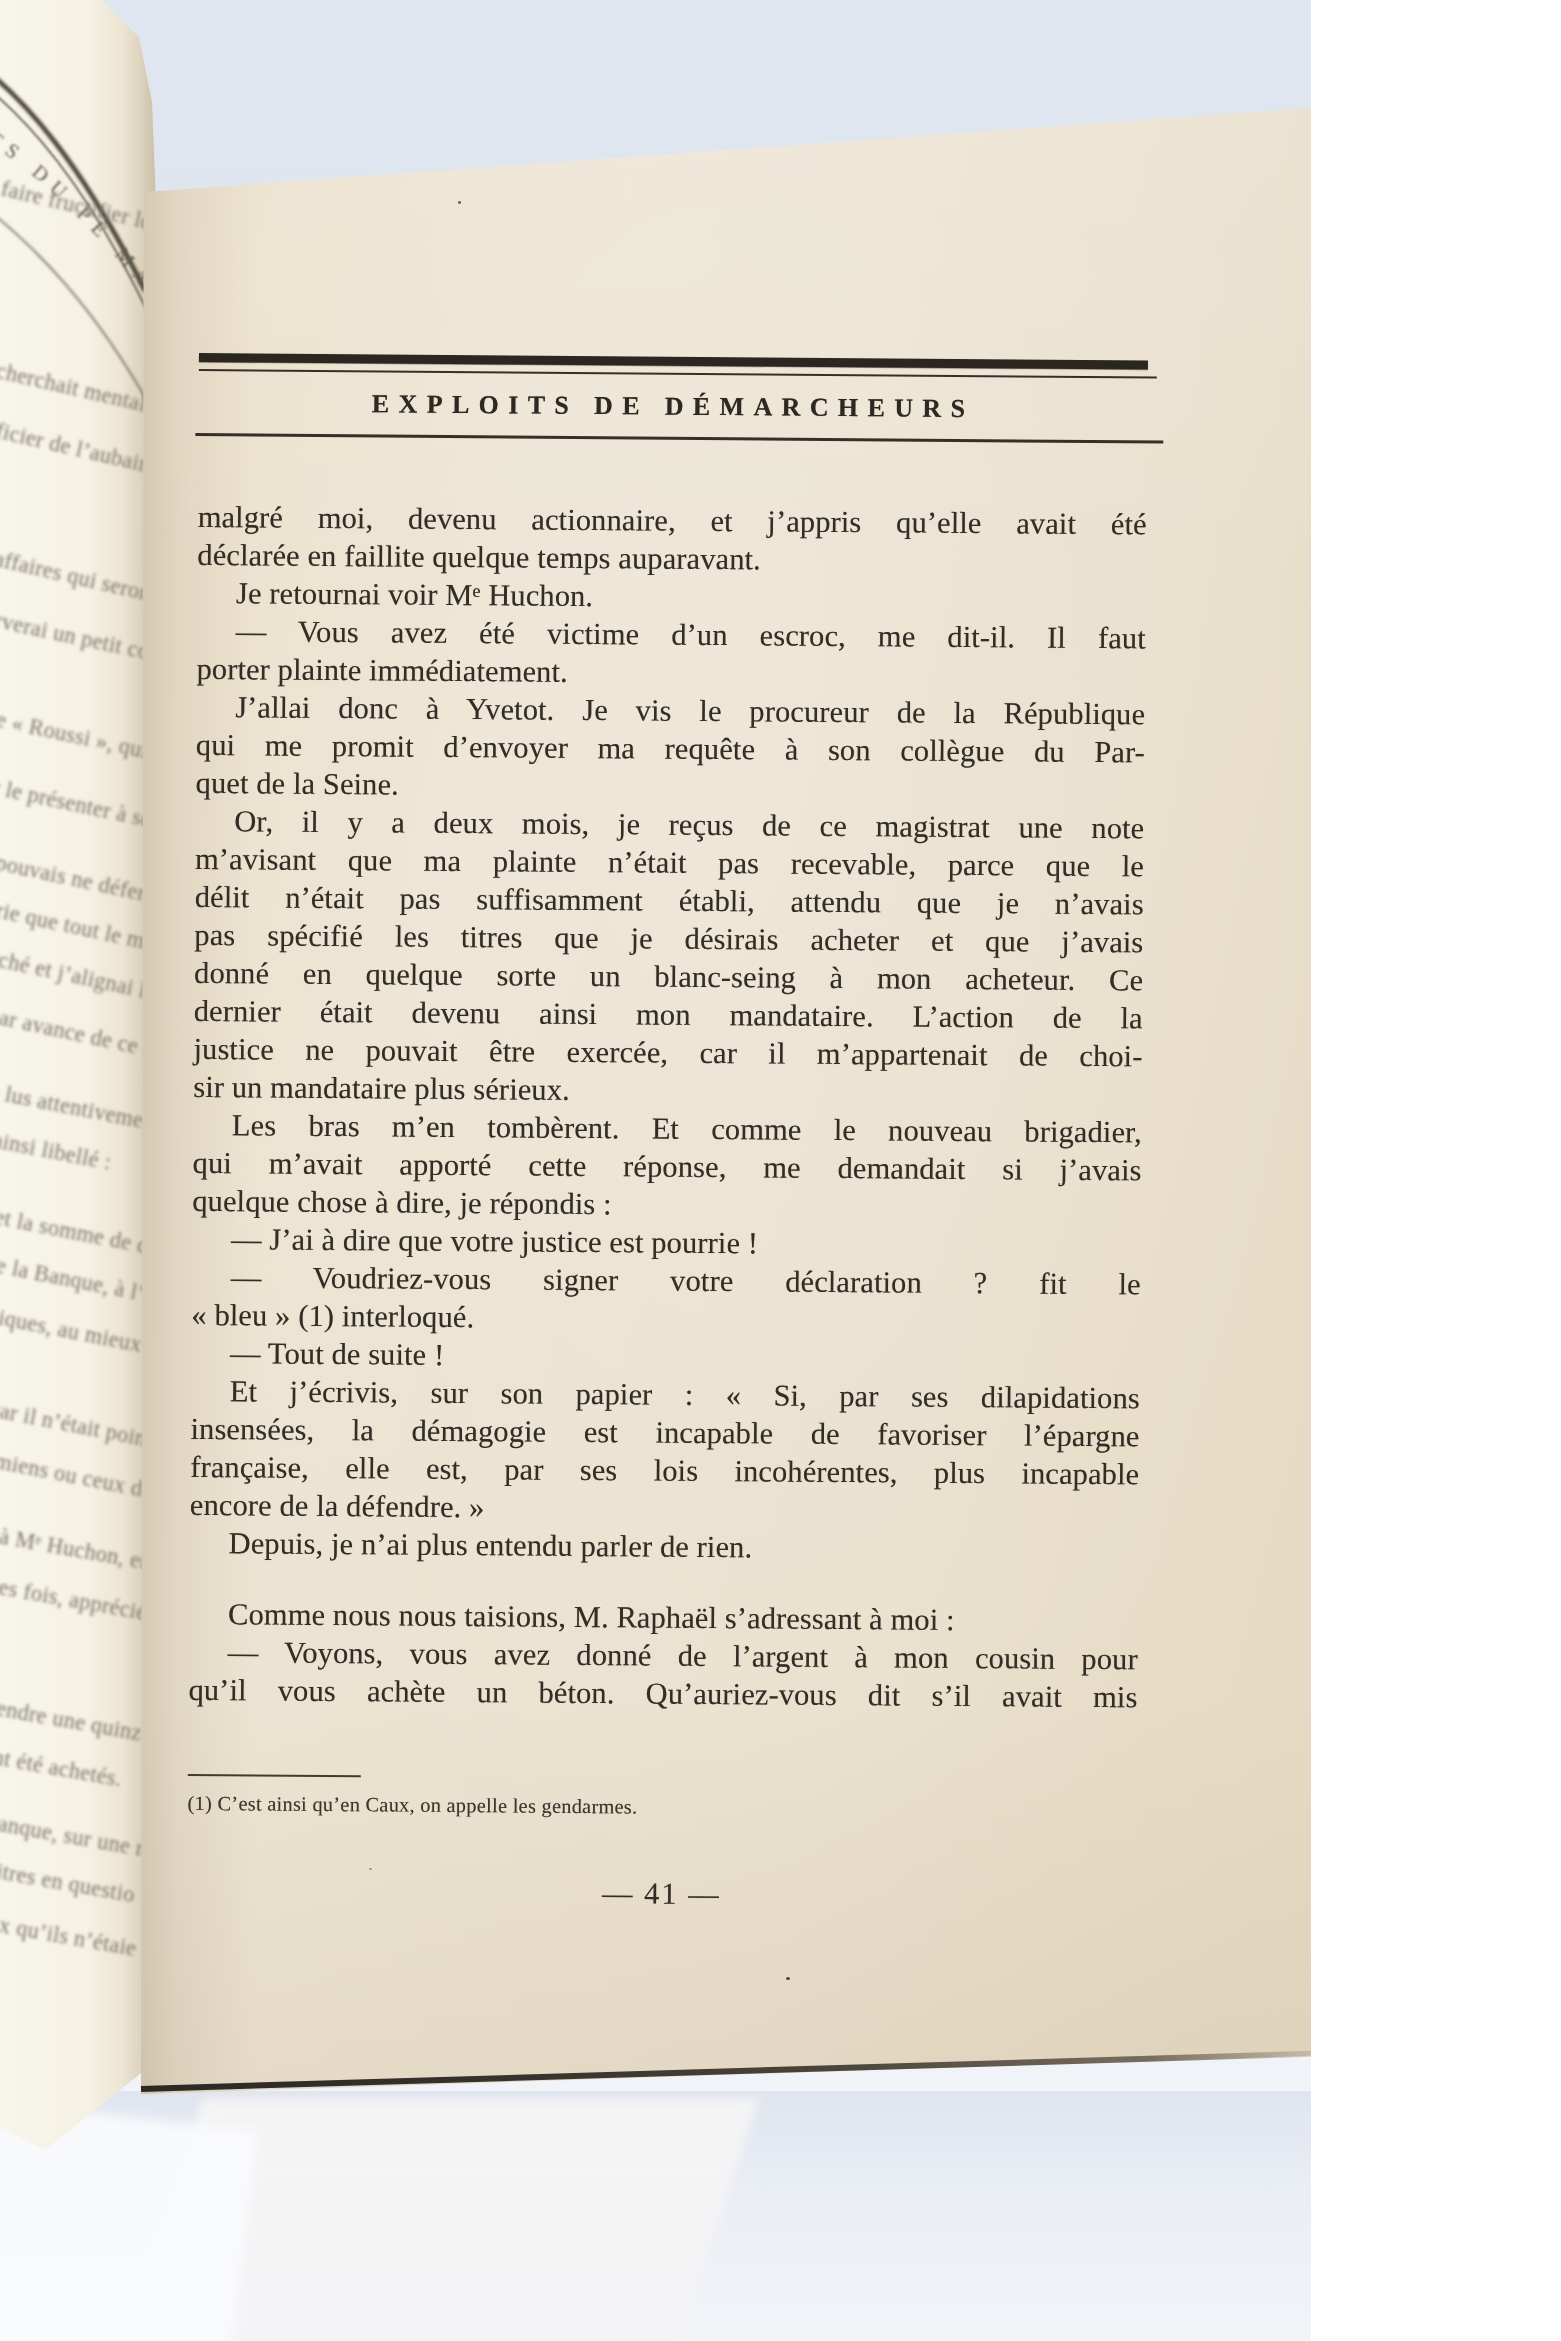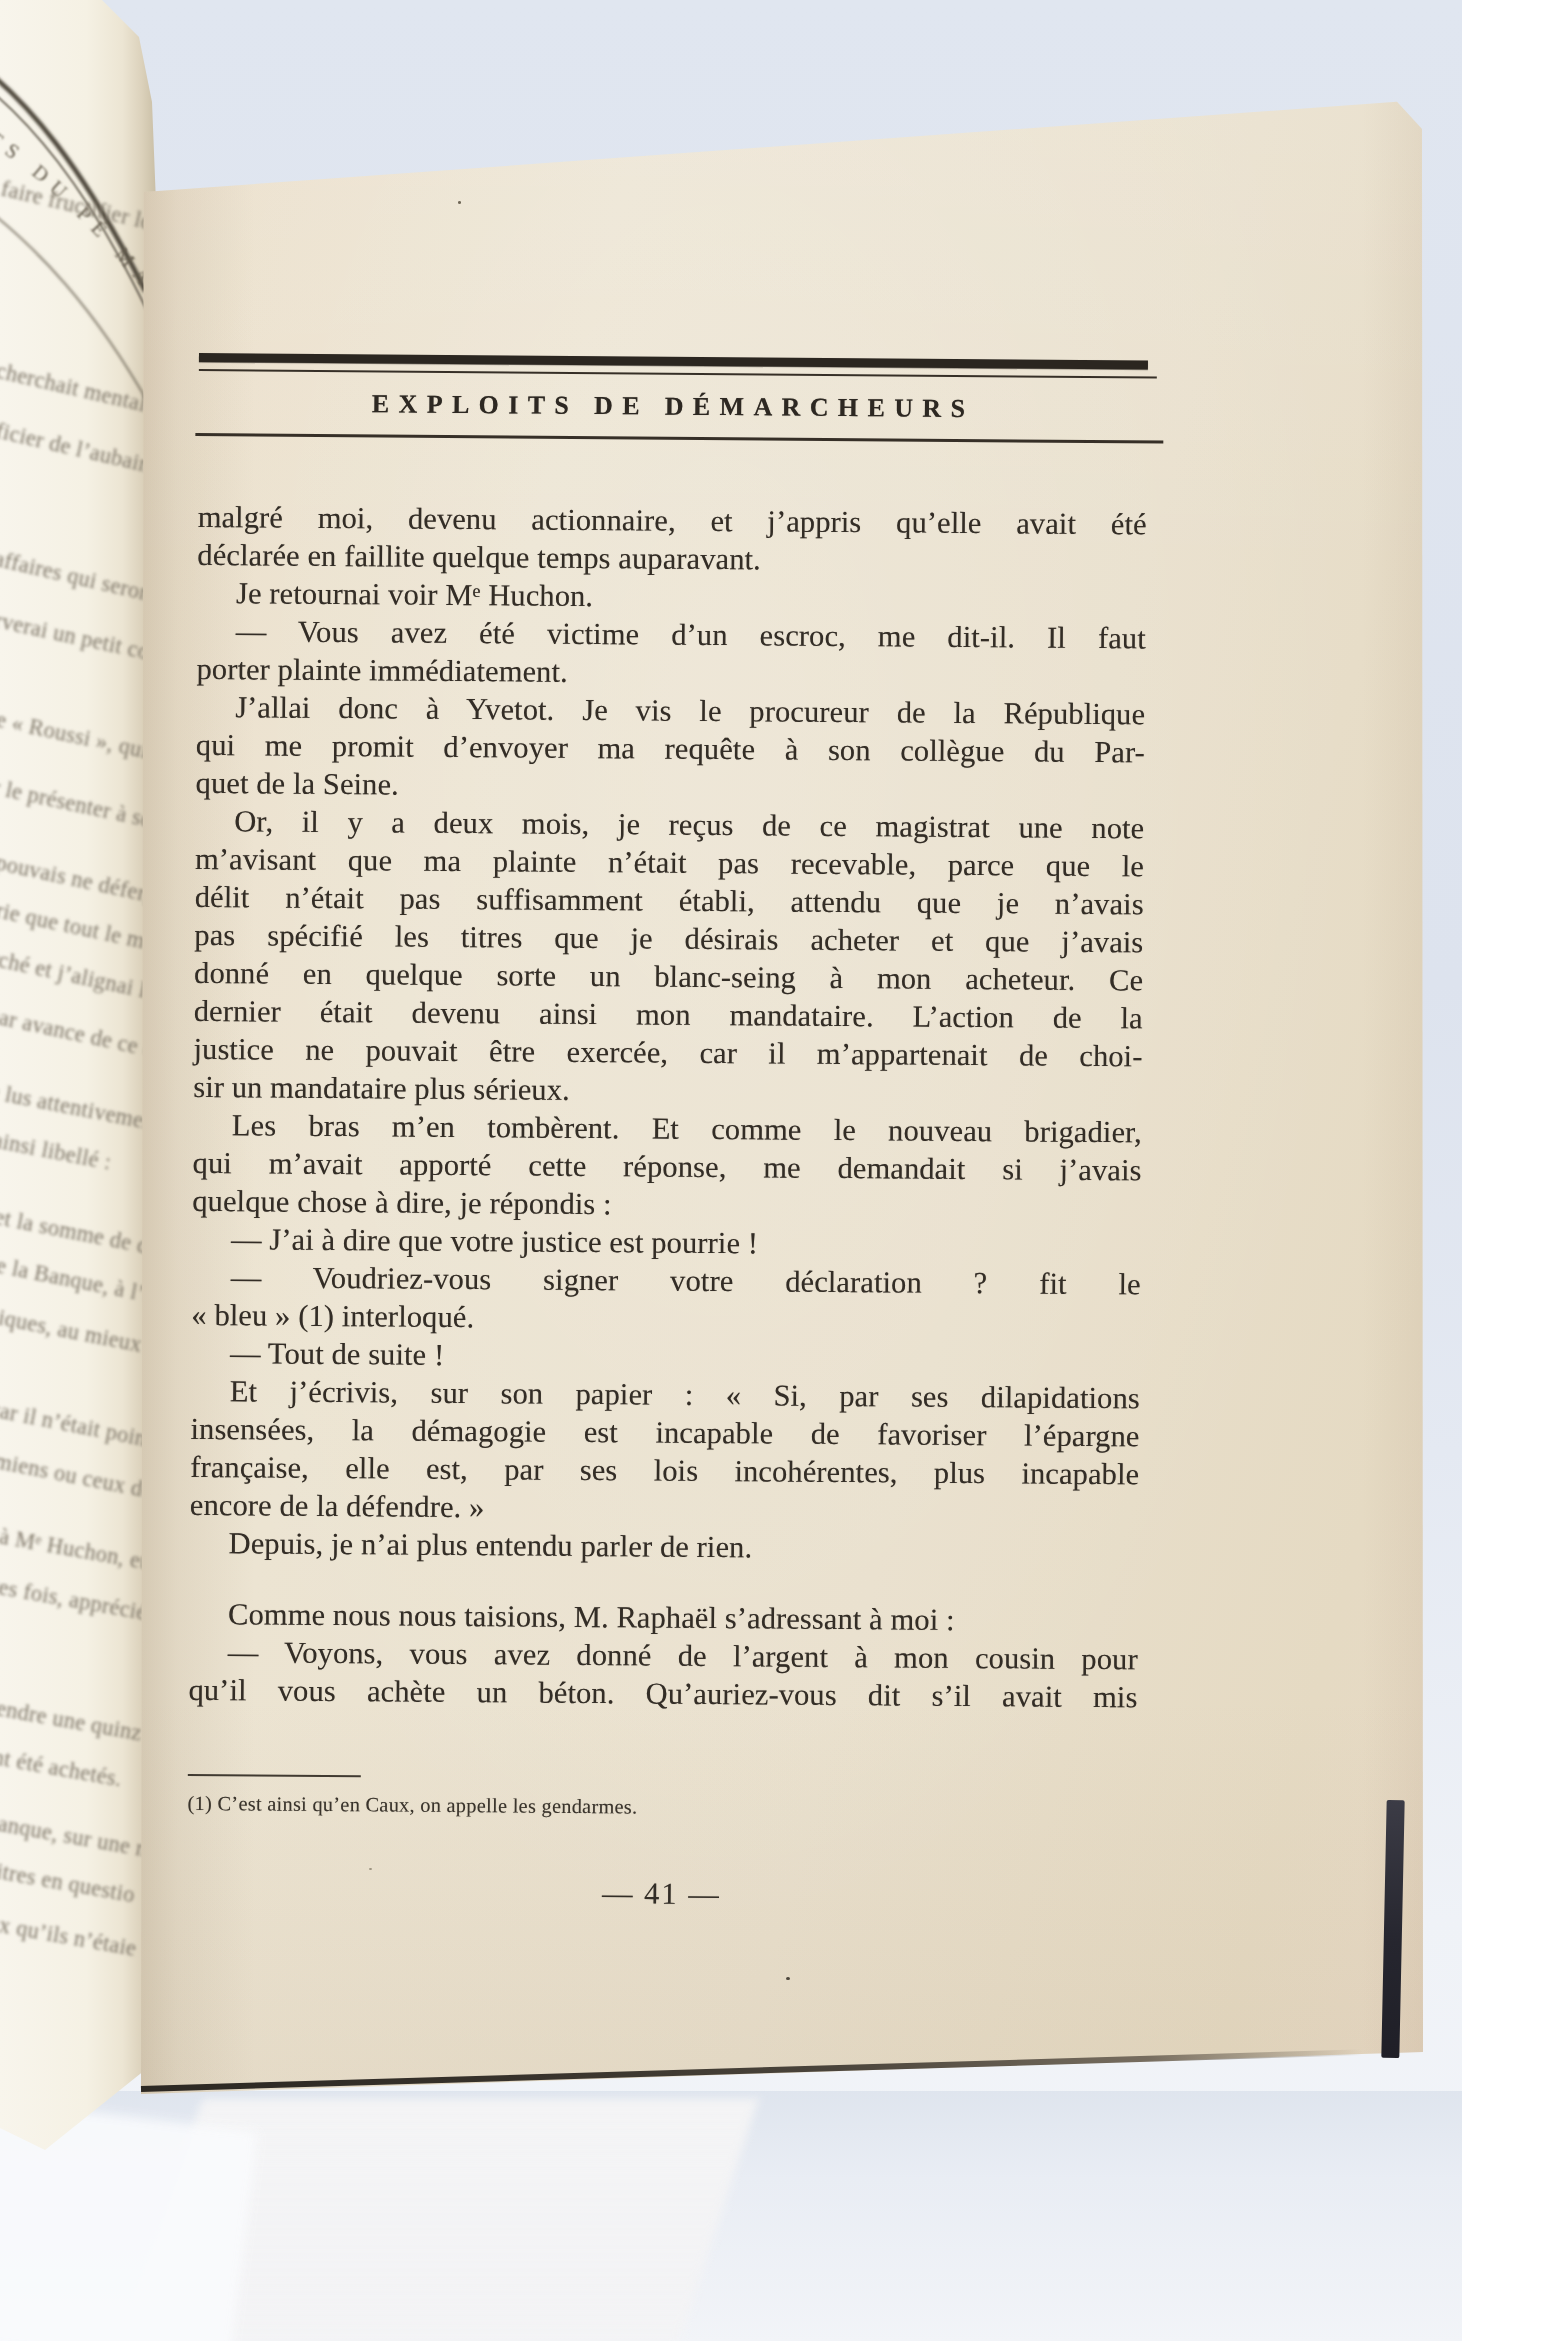--- a/index.html
+++ b/index.html
@@ -1,18 +1,18 @@
 <!DOCTYPE html>
 <html style="font-size:11px"><head>
 <meta charset="utf-8">
 <style>
   html,body{margin:0;padding:0;}
   body{width:1561px;height:2342px;overflow:hidden;
        font-family:"Liberation Serif","DejaVu Serif",serif;}
-  #scene{position:relative;width:1462px;height:2342px;overflow:hidden;
+  #scene{position:relative;width:1311px;height:2342px;overflow:hidden;
          background:linear-gradient(180deg,#e0e6f0 0%,#dde3ee 42%,#e4e9f2 62%,#eff2f7 82%,#f3f5f9 100%);}
 
   
   .table{position:absolute;left:0;top:2091px;width:1561px;height:251px;
          background:linear-gradient(180deg,#dfe5ee 0%,#e9edf4 35%,#f2f4f8 100%);}
   .reflection{position:absolute;left:163px;top:2099px;width:556px;height:243px;
          background:linear-gradient(180deg,rgba(252,250,248,0.95),rgba(247,243,240,0.45));
          transform:skewX(-18deg);filter:blur(4.7px);opacity:.75;}
   .wedge{position:absolute;left:-47px;top:2114px;width:291px;height:244px;background:#fafbfd;
          transform:rotate(7deg);filter:blur(6.1px);opacity:.9;}

